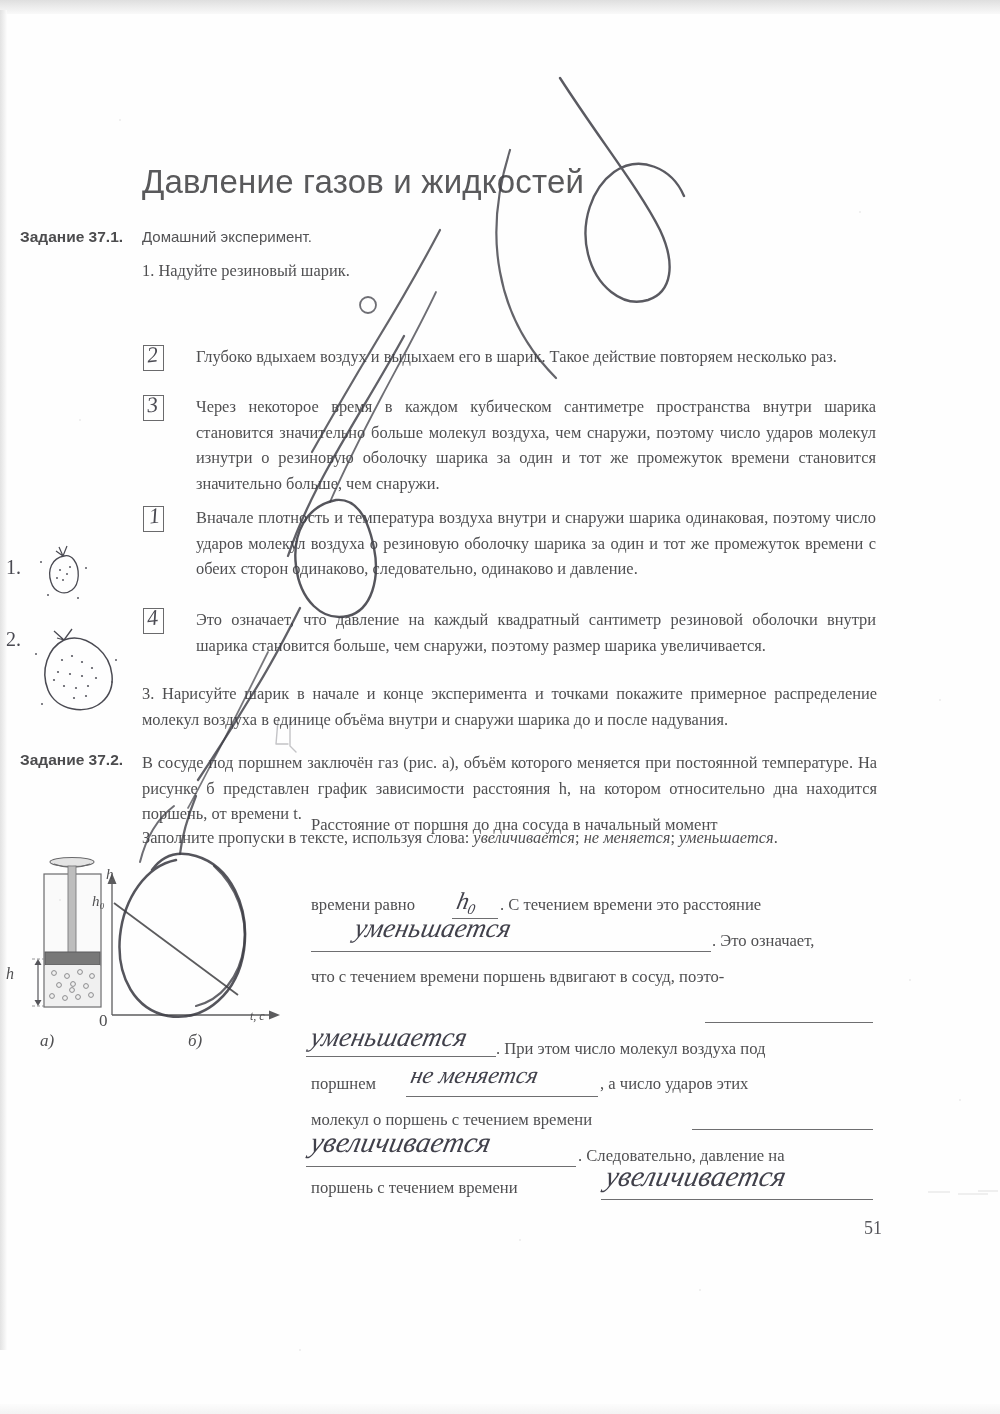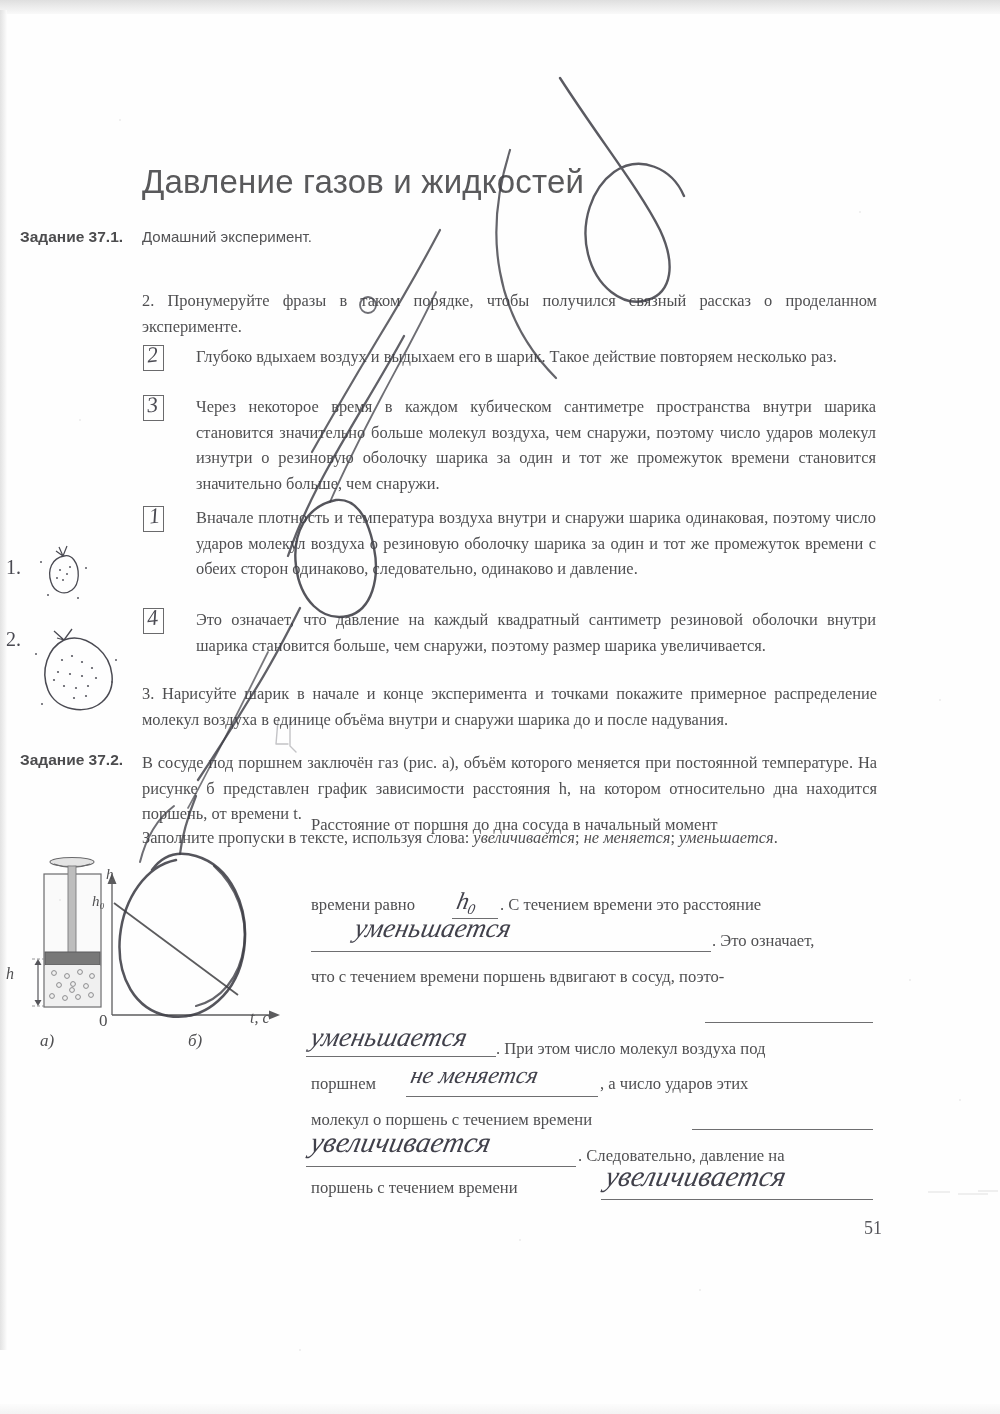--- a/index.html
+++ b/index.html
@@ -164,22 +164,22 @@
   <div class="scan-edge-top"></div>
   <div class="scan-edge-left"></div>
   <div class="scan-edge-bottom"></div>
 
   <div class="page-title">Давление газов и жидкостей</div>
 
   <div class="task-label" style="left:20px; top:228px;">Задание 37.1.</div>
 
   <div class="task-intro" style="left:142px; top:228px;">Домашний эксперимент.</div>
 
-
-  <div class="body-text" style="left:142px; top:288px; width:735px;">2. Пронумеруйте фразы в таком порядке, чтобы получился связный рассказ о проделанном эксперименте.</div>
+  <div class="body-text nojust" style="left:142px; top:258px; width:740px;">1. Надуйте резиновый шарик.</div>
+
 
   <div class="answer-box" style="left:143px; top:345px;"></div>
   <div class="hand-num" style="left:147px; top:342px;">2</div>
   <div class="body-text" style="left:196px; top:344px; width:680px;">Глубоко вдыхаем воздух и выдыхаем его в шарик. Такое действие повторяем несколько раз.</div>
 
   <div class="answer-box" style="left:143px; top:395px;"></div>
   <div class="hand-num" style="left:147px; top:392px;">3</div>
   <div class="body-text" style="left:196px; top:394px; width:680px;">Через некоторое время в каждом кубическом сантиметре пространства внутри шарика становится значительно больше молекул воздуха, чем снаружи, поэтому число ударов молекул изнутри о резиновую оболочку шарика за один и тот же промежуток времени становится значительно больше, чем снаружи.</div>
 
   <div class="answer-box" style="left:143px; top:506px;"></div>
@@ -287,21 +287,21 @@
     <path d="M22 18 L17.5 29 L26.5 29 Z" fill="#5c5c5e"></path>
 
     <path d="M22 160 L182 160" stroke="#5c5c5e" stroke-width="1.3"></path>
     <path d="M190 160 L179 155.5 L179 164.5 Z" fill="#5c5c5e"></path>
 
     <path d="M24 48 L148 140" stroke="#5c5c5e" stroke-width="1.8"></path>
   </svg>
   <div class="fig-caption" style="left:106px; top:866px; font-size:15px;">h</div>
   <div class="fig-caption" style="left:92px; top:893px; font-size:15px;">h₀</div>
   <div class="fig-caption" style="left:99px; top:1011px; font-style:normal; font-size:17px;">0</div>
-  <div class="fig-caption" style="left:250px; top:1009px; font-size:16px;">t, с</div>
+  <div class="fig-caption" style="left:250px; top:1009px; font-size:12px;">t, с</div>
   <div class="fig-caption" style="left:188px; top:1031px;">б)</div>
 
   <div class="fill-text" style="left:311px; top:815px;">Расстояние от поршня до дна сосуда в начальный момент</div>
 
   <div class="fill-text" style="left:311px; top:895px;">времени равно</div>
   <div class="hand" style="left:457px; top:888px; font-size:24px;">h₀</div>
   <div class="rule-line" style="left:452px; top:918px; width:46px;"></div>
   <div class="fill-text" style="left:500px; top:895px;">. С течением времени это расстояние</div>
 
   <div class="hand" style="left:355px; top:913px; font-size:27px;">уменьшается</div>

